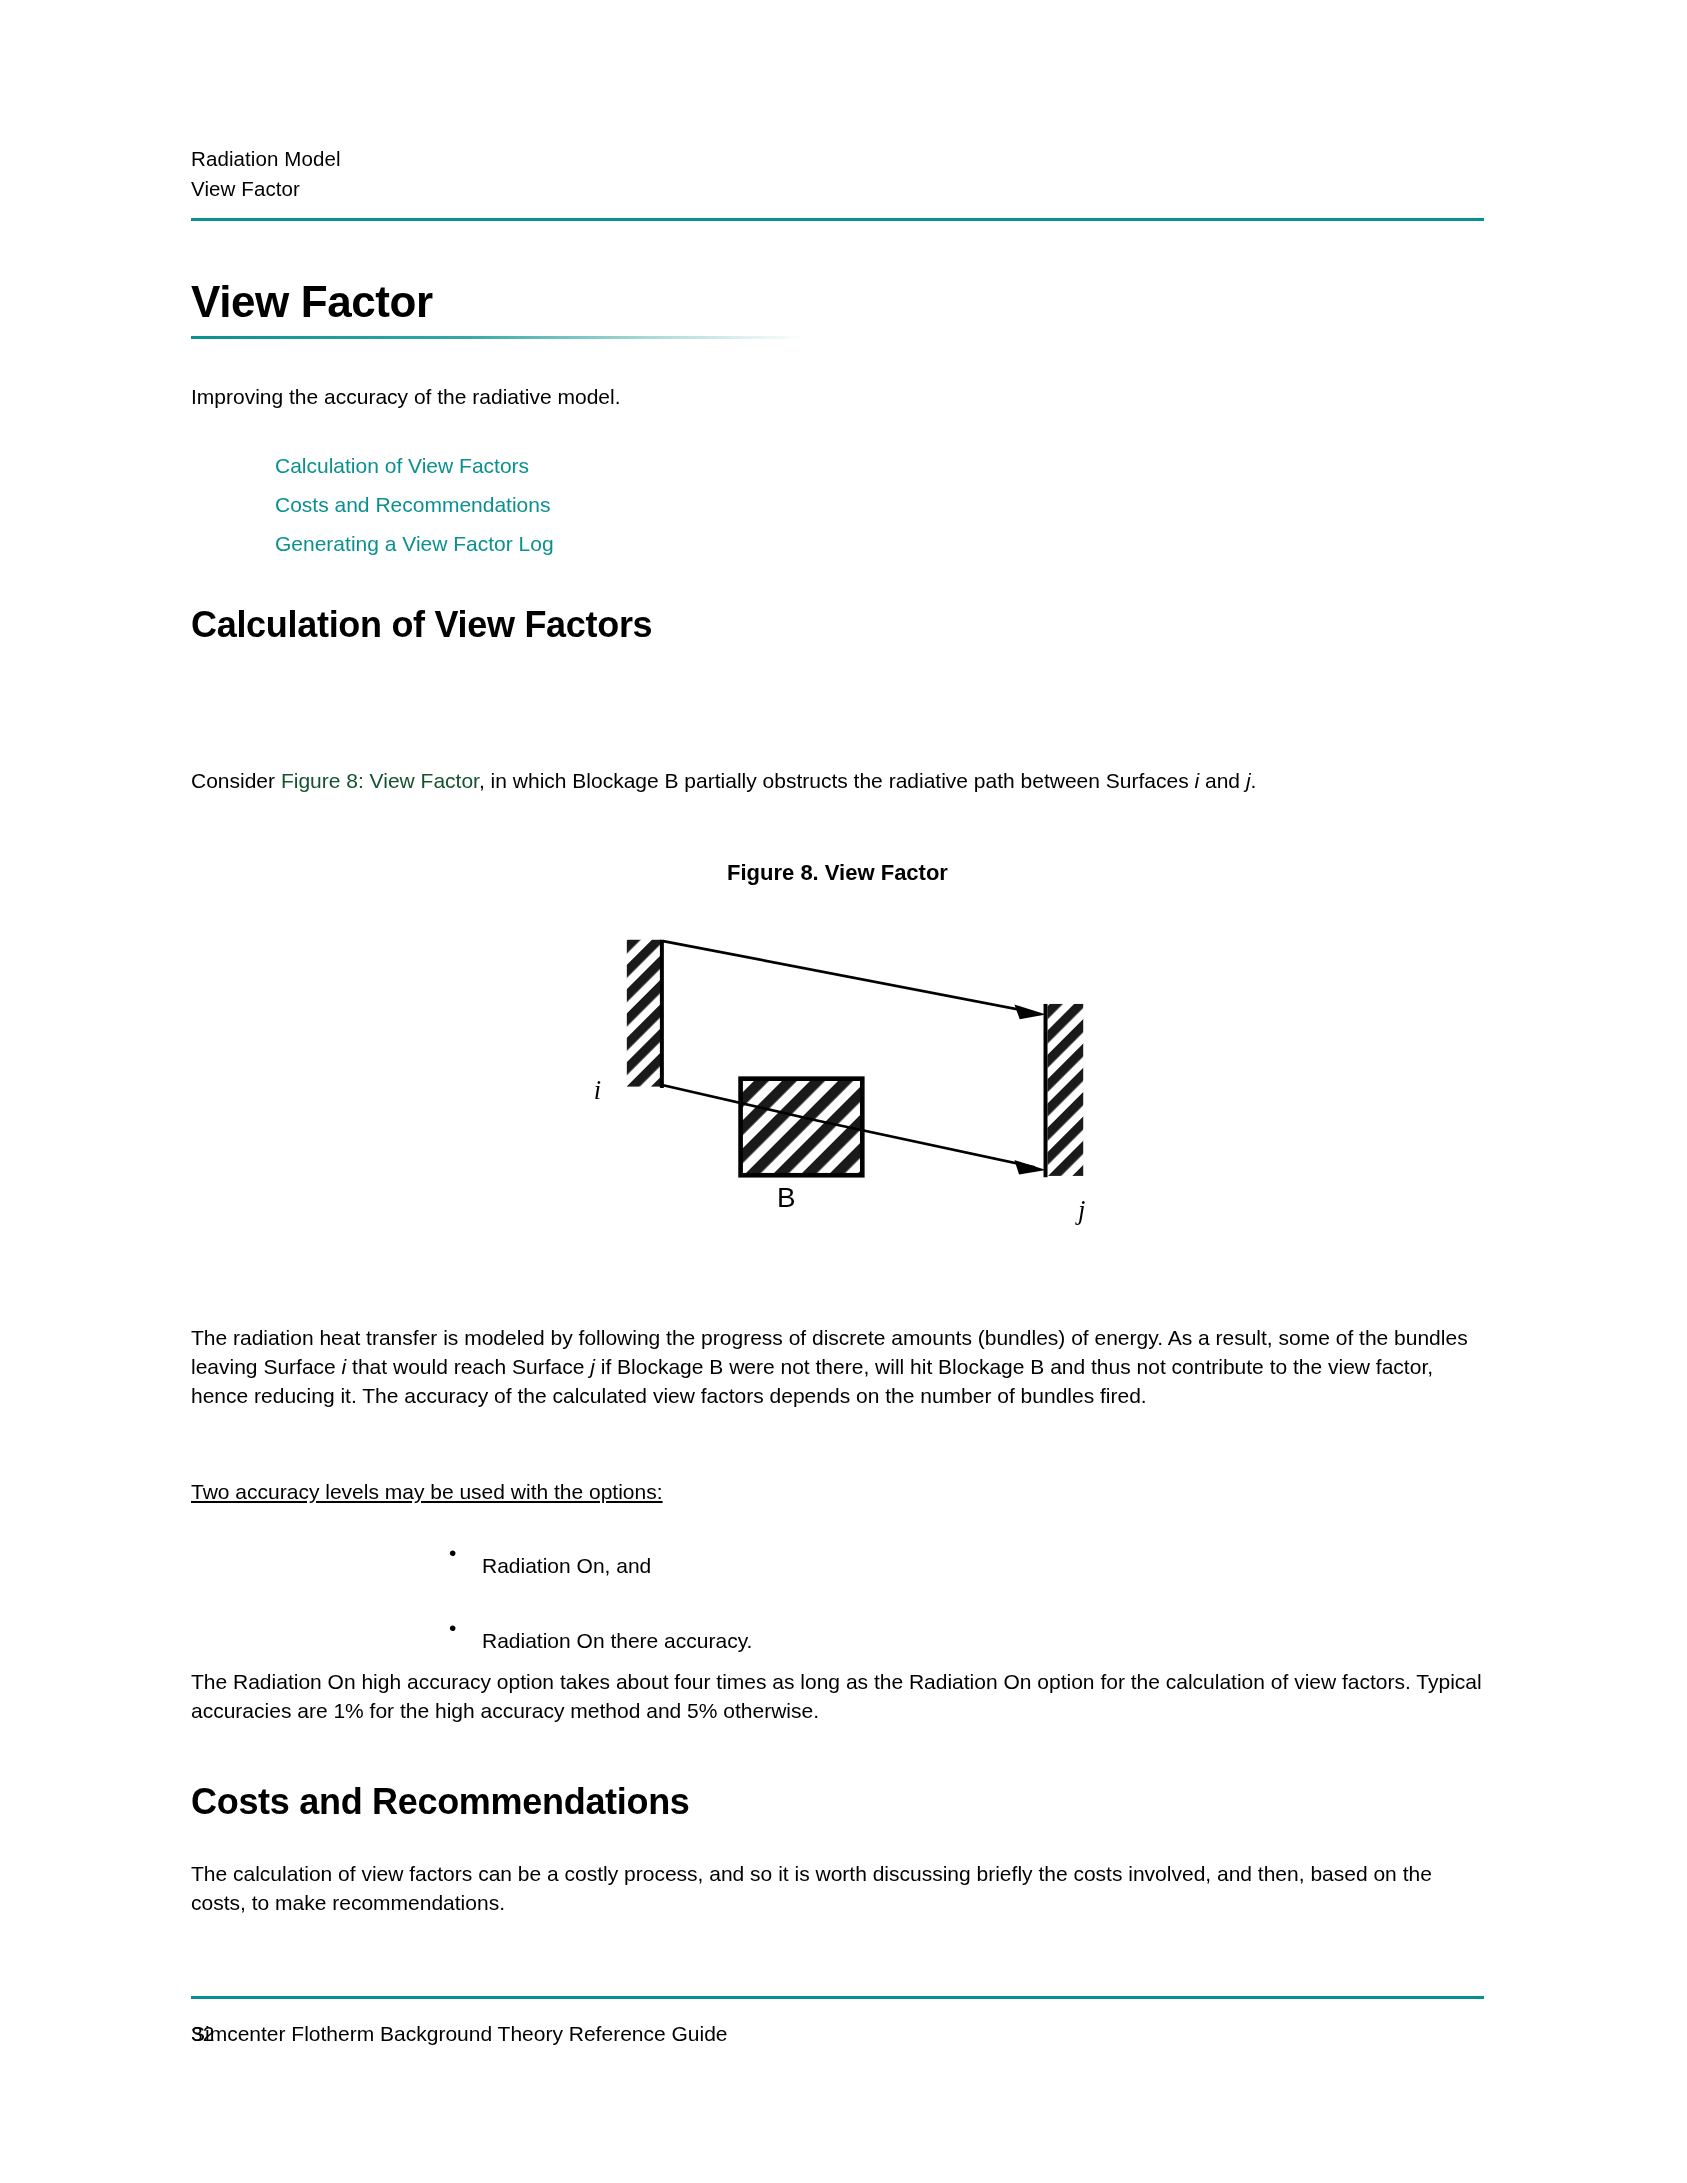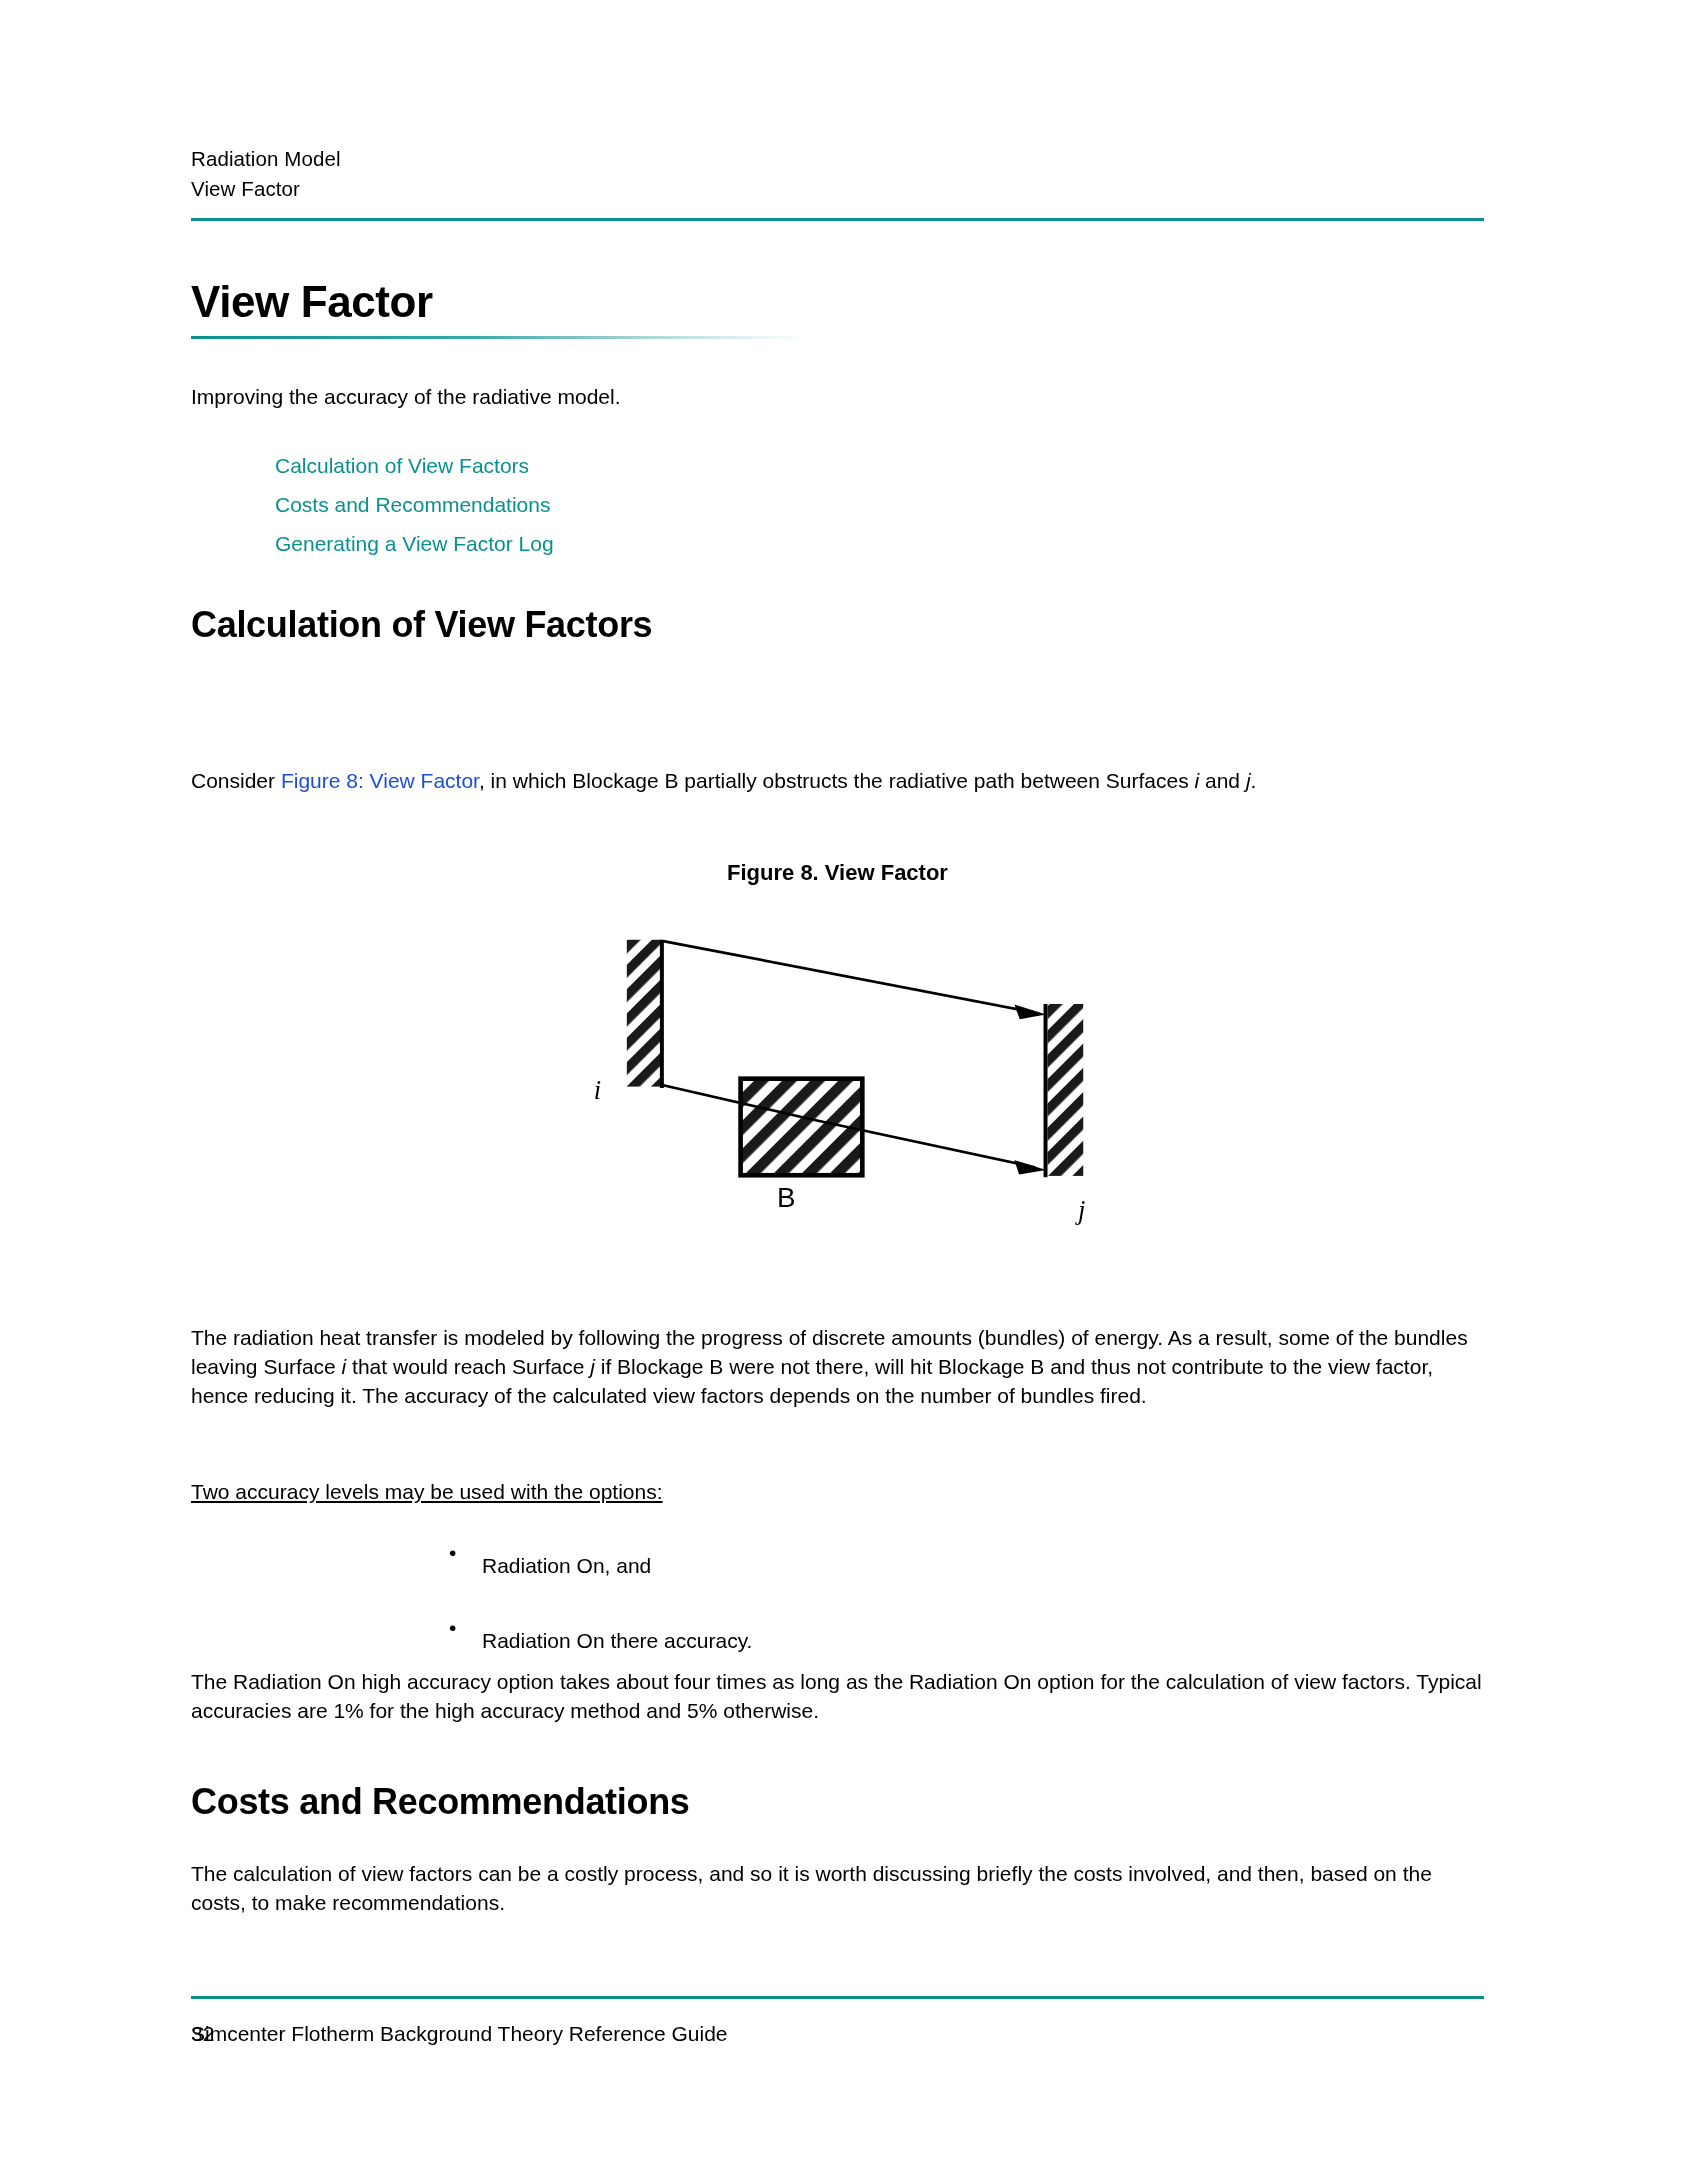--- a/index.html
+++ b/index.html
@@ -114,21 +114,21 @@
     color: #000;
   }
   .para-1 { top: 659px; }
   .para-2 { top: 738px; }
   .para-3 { top: 1241px; }
   .para-4 { top: 1295px; }
   .para-5 { top: 1449px; text-decoration: underline; }
   .para-6 { top: 1639px; }
   .para-7 { top: 1831px; }
 
-  .xref-inline { color: #1d4ed8; text-decoration: none; }
+  .xref-inline { color: #14532d; text-decoration: none; }
   em { font-style: italic; }
 
   
   .figure-title {
     position: absolute;
     left: 191px;
     top: 832px;
     width: 1293px;
     text-align: center;
     font-size: 22px;

